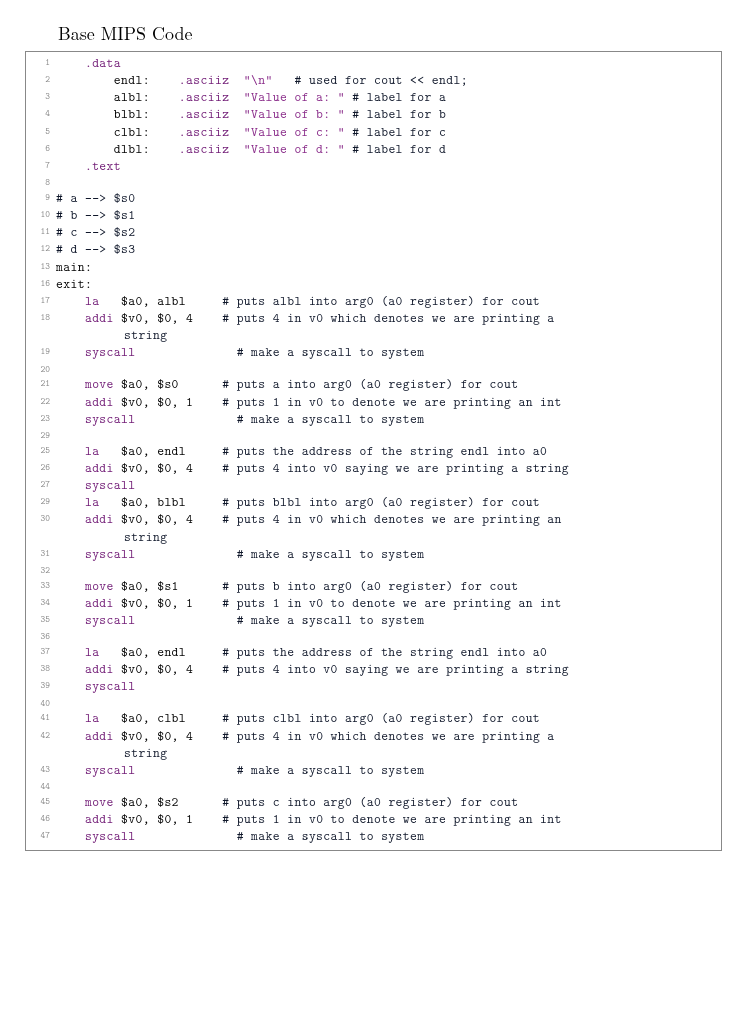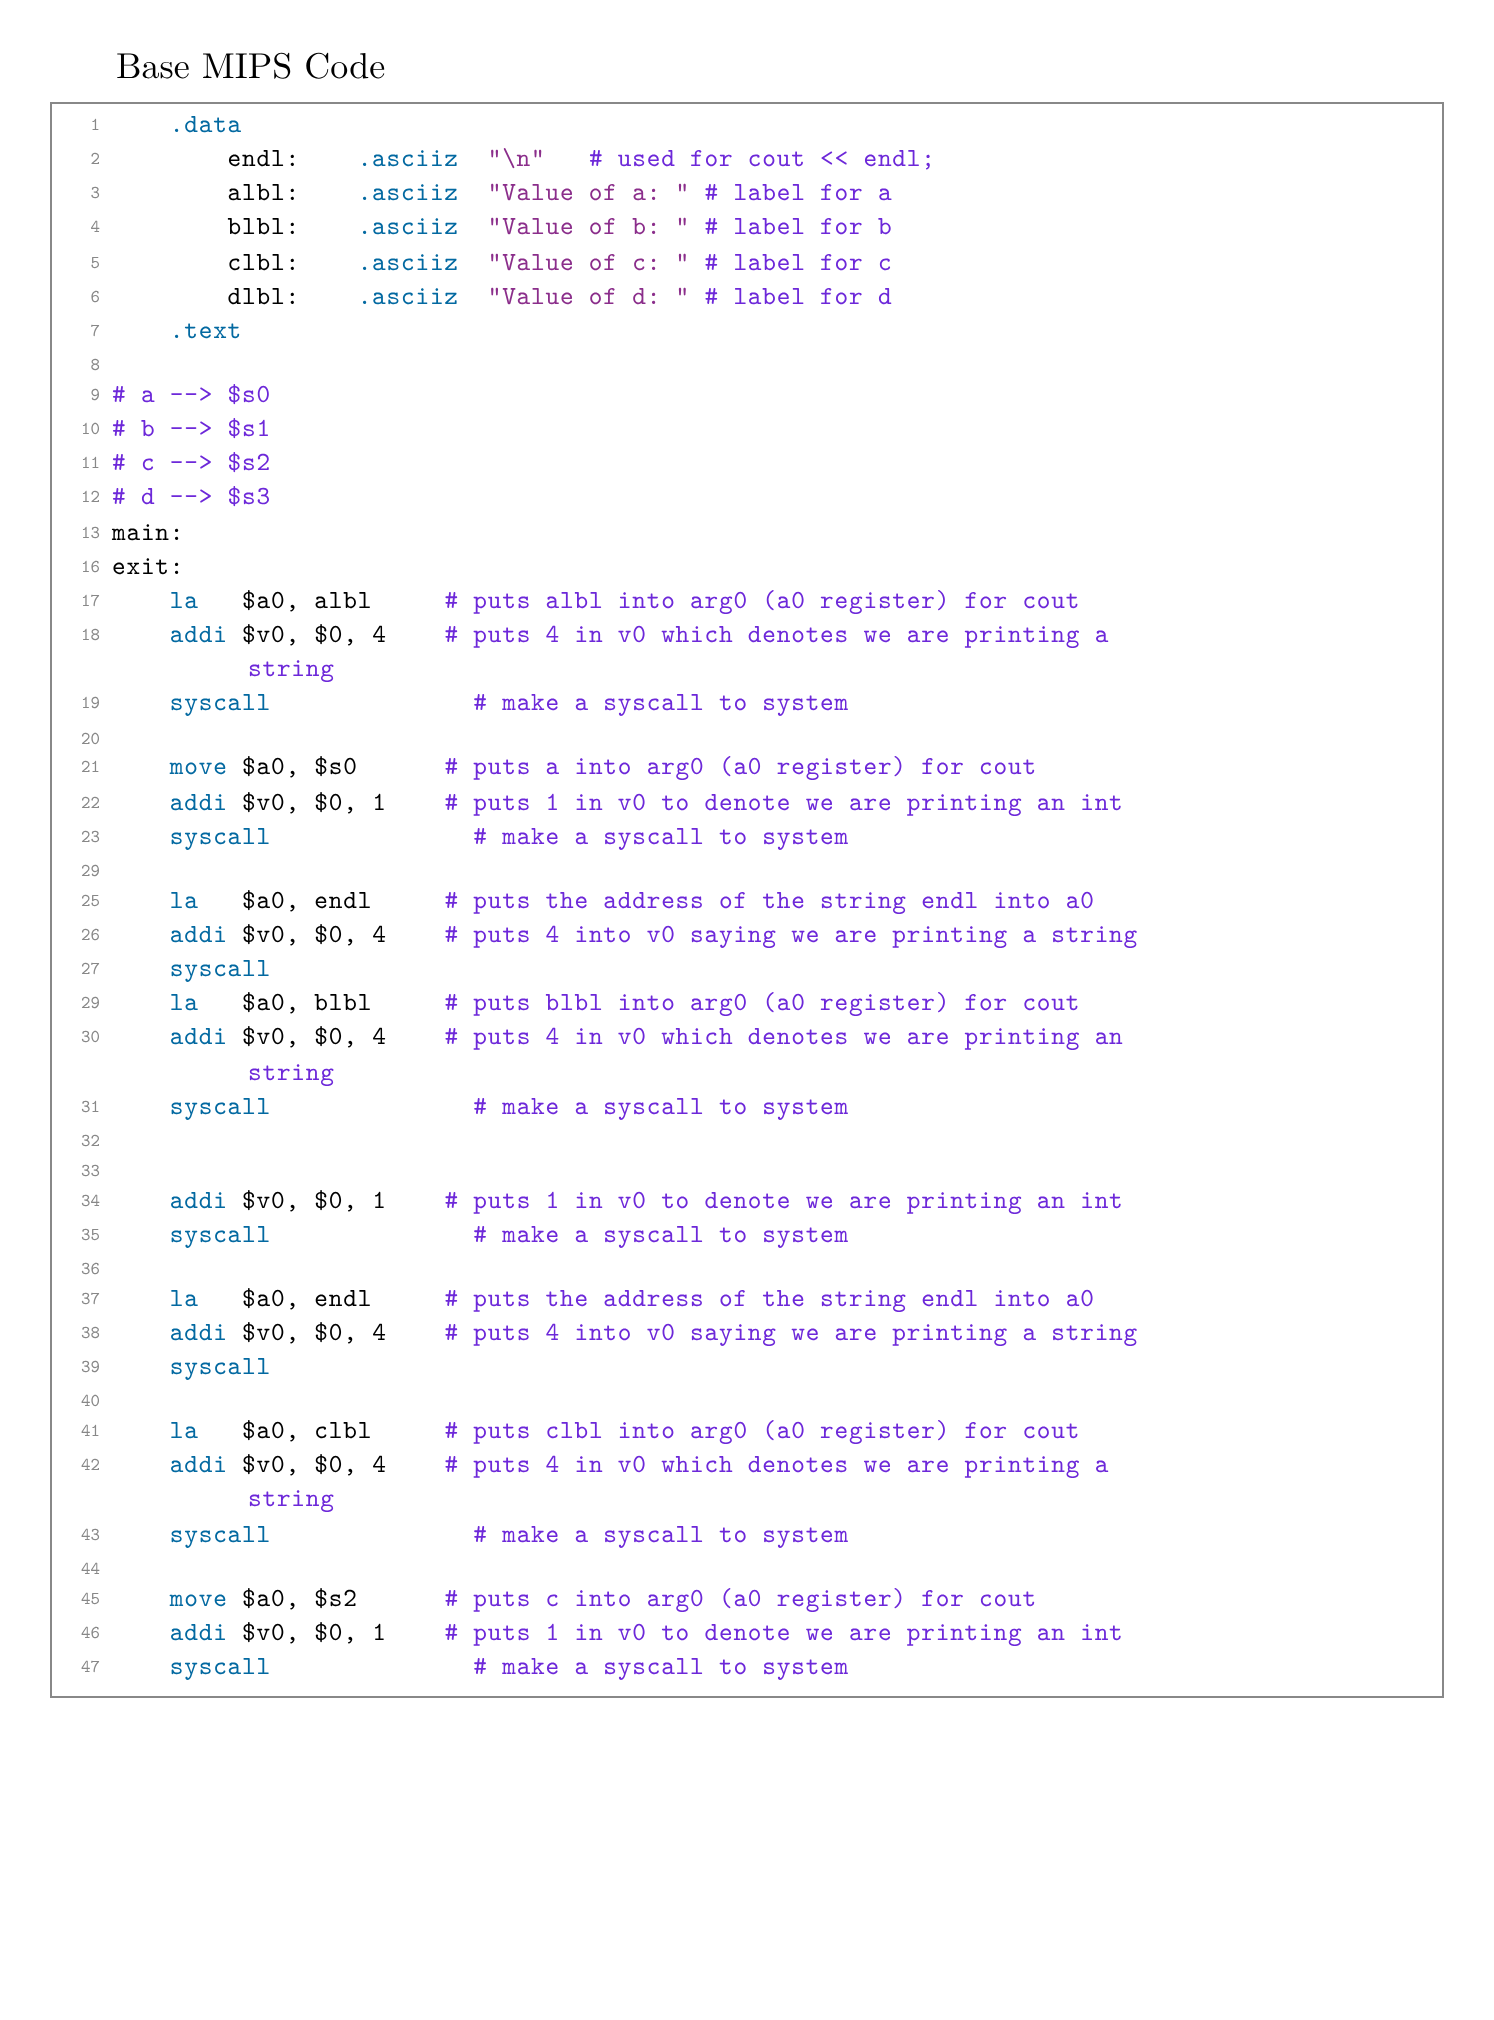--- a/index.html
+++ b/index.html
@@ -39,23 +39,23 @@
     user-select: none;
     font-family: "Latin Modern Mono", "Courier New", monospace;
   }
   .code {
     white-space: pre;
     letter-spacing: 0.4px;
   }
   .wrap {
     padding-left: 68px;
   }
-  .kw { color: #0369a1; }
+  .kw { color: #701a75; }
   .str { color: #8b2e8b; } 
-  .cmt { color: #6d28d9; text-align: right; }
+  .cmt { color: #0f172a; text-align: right; }
 </style>
 </head>
 <body>
 
 <div class="title">Base MIPS Code</div>
 
 <div class="code-box" id="code-box">
     <div class="line">
       <span class="lineno">1</span>
       <span class="code"><span>    </span><span class="kw">.data</span></span>
@@ -175,20 +175,21 @@
     <div class="line">
       <span class="lineno">31</span>
       <span class="code"><span>    </span><span class="kw">syscall</span><span>              </span><span class="cmt"># make a syscall to system</span></span>
     </div>
     <div class="line">
       <span class="lineno">32</span>
       <span class="code"><span></span></span>
     </div>
     <div class="line">
       <span class="lineno">33</span>
+      <span class="code"><span>    </span><span class="kw">move</span><span> $a0, $s1      </span><span class="cmt"># puts b into arg0 (a0 register) for cout</span></span>
     </div>
     <div class="line">
       <span class="lineno">34</span>
       <span class="code"><span>    </span><span class="kw">addi</span><span> $v0, $0, 1    </span><span class="cmt"># puts 1 in v0 to denote we are printing an int</span></span>
     </div>
     <div class="line">
       <span class="lineno">35</span>
       <span class="code"><span>    </span><span class="kw">syscall</span><span>              </span><span class="cmt"># make a syscall to system</span></span>
     </div>
     <div class="line">

